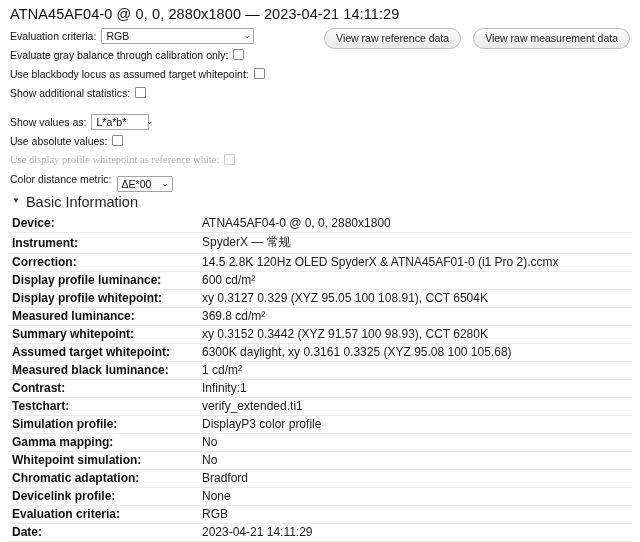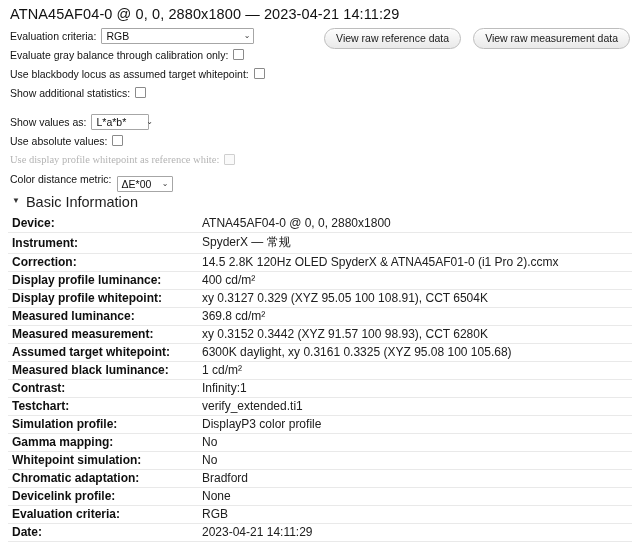--- a/index.html
+++ b/index.html
@@ -185,32 +185,32 @@
         <tr>
           <td class="k">Instrument:</td>
           <td class="v">SpyderX — 常规</td>
         </tr>
         <tr>
           <td class="k">Correction:</td>
           <td class="v">14.5 2.8K 120Hz OLED SpyderX &amp; ATNA45AF01-0 (i1 Pro 2).ccmx</td>
         </tr>
         <tr>
           <td class="k">Display profile luminance:</td>
-          <td class="v">400 cd/m²</td>
+          <td class="v">600 cd/m²</td>
         </tr>
         <tr>
           <td class="k">Display profile whitepoint:</td>
           <td class="v">xy 0.3127 0.329 (XYZ 95.05 100 108.91), CCT 6504K</td>
         </tr>
         <tr>
           <td class="k">Measured luminance:</td>
           <td class="v">369.8 cd/m²</td>
         </tr>
         <tr>
-          <td class="k">Measured measurement:</td>
+          <td class="k">Summary whitepoint:</td>
           <td class="v">xy 0.3152 0.3442 (XYZ 91.57 100 98.93), CCT 6280K</td>
         </tr>
         <tr>
           <td class="k">Assumed target whitepoint:</td>
           <td class="v">6300K daylight, xy 0.3161 0.3325 (XYZ 95.08 100 105.68)</td>
         </tr>
         <tr>
           <td class="k">Measured black luminance:</td>
           <td class="v">1 cd/m²</td>
         </tr>

